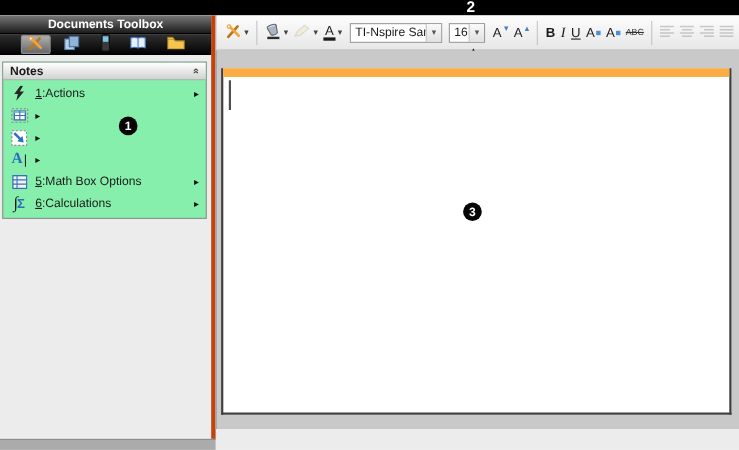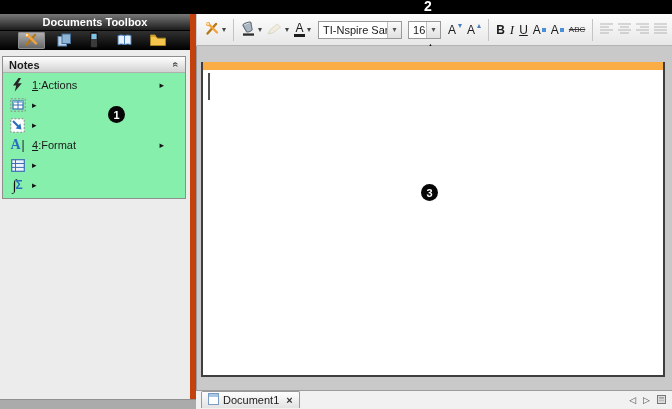--- a/index.html
+++ b/index.html
@@ -5,33 +5,33 @@
   html,body{margin:0;padding:0;background:#fff}
   .screen{position:relative;width:672px;height:409px;overflow:hidden;
     font-family:"Liberation Sans",sans-serif;font-size:11px;color:#1a1a1a;background:#ececec}
 
   
   .topstrip{position:absolute;left:0;top:0;width:672px;height:14px;background:#000}
   .callout-2{position:absolute;left:424px;top:-2px;color:#fff;font-weight:bold;font-size:14px}
 
   
   .sidebar{position:absolute;left:0;top:14px;width:196px;height:385px;background:#ececec;
-    border-right:6px solid #c2410c;box-sizing:border-box}
+    border-right:4px solid #c2410c;box-sizing:border-box}
   .sb-title{height:17px;line-height:17px;text-align:center;font-weight:bold;color:#fff;
     background:linear-gradient(#787878,#1c1c1c);border-bottom:1px solid #000;box-sizing:border-box;font-size:11px}
   .sb-tabs{height:19px;background:linear-gradient(#303030,#000);display:flex;align-items:center;
     justify-content:space-evenly;padding:0 12px}
   .sb-tab{height:17px;display:flex;align-items:center;justify-content:center;padding:0 6px;border-radius:2px}
   .sb-tab.sel{background:linear-gradient(#b4b4b4,#636363);box-shadow:inset 0 0 0 1px #8d8d8d}
   .notes-panel{margin:6px 4px 0 2px;border:1px solid #8e8e8e;background:#86efac}
   .notes-header{height:15px;display:flex;align-items:center;background:linear-gradient(#ffffff,#d2d2d2);
     border-bottom:1px solid #b0b0b0;padding:0 6px;font-weight:bold}
   .nh-spacer{flex:1}
   .collapse-glyph{display:inline-block;transform:rotate(90deg);font-weight:bold;color:#444;font-size:10px}
-  .menu{padding:2px 15px 3px 0}
+  .menu{padding:2px 0 3px 0}
   .mi{height:20px;display:flex;align-items:center;padding:0 6px 0 4px;gap:4px}
   .mi-icon{width:21px;display:flex;justify-content:center;align-items:center}
   .mi-label{flex:1;white-space:nowrap}
   .mi-label .k{text-decoration:underline}
   .mi-arrow{font-size:9px;color:#111}
   .fa-a{color:#2a6fbd;font-weight:bold;font-size:14px;font-family:"Liberation Serif",serif;line-height:1}
   .fa-bar{color:#222;margin-left:1px;font-size:12px;line-height:1}
   .ci-int{font-family:"Liberation Serif",serif;font-size:15px;color:#111;line-height:1}
   .ci-sig{color:#2a6fbd;font-weight:bold;font-size:12px;margin-left:-1px;line-height:1}
   .sb-strip{position:absolute;left:0;top:399px;width:196px;height:10px;background:#ababab;
@@ -186,41 +186,42 @@
             </svg>
           </span>
           <span class="mi-arrow">▸</span>
         </div>
 
         <div class="mi">
           <span class="mi-icon">
             <span class="fa-a">A</span>
               <span class="fa-bar">|</span>
           </span>
-          <span class="mi-label"><span class="k">4</span><span>:</span><span>Format</span></span>
           <span class="mi-arrow">▸</span>
         </div>
 
         <div class="mi">
           <span class="mi-icon">
             <svg width="14" height="13" viewBox="0 0 14 13">
               <rect x="0.7" y="0.7" width="12.6" height="11.6" fill="#eef4fb" stroke="#3a6fb5" stroke-width="1.2"></rect>
               <line x1="4.5" y1="0.7" x2="4.5" y2="12.3" stroke="#3a6fb5"></line>
               <line x1="0.7" y1="4.5" x2="13.3" y2="4.5" stroke="#3a6fb5"></line>
               <line x1="0.7" y1="8.4" x2="13.3" y2="8.4" stroke="#3a6fb5"></line>
             </svg>
           </span>
+          <span class="mi-label"><span class="k">5</span><span>:</span><span>Math Box Options</span></span>
           <span class="mi-arrow">▸</span>
         </div>
 
         <div class="mi">
           <span class="mi-icon">
             <span class="ci-int">∫</span>
               <span class="ci-sig">Σ</span>
           </span>
+          <span class="mi-label"><span class="k">6</span><span>:</span><span>Calculations</span></span>
           <span class="mi-arrow">▸</span>
         </div>
 
       </div>
     </div>
   </div>
   <div class="sb-strip"></div>
 
   <div class="toolbar">
 
@@ -368,37 +369,14 @@
 
   <div class="workspace"></div>
   <div class="page">
     <div class="orange-bar"></div>
     <div class="caret"></div>
   </div>
 
   <div class="callout c1">1</div>
   <div class="callout c3">3</div>
 
-  <div class="tabbar">
-    <div class="doctab">
-      <span>
-        <svg width="11" height="12" viewBox="0 0 11 12">
-          <rect x="0.5" y="0.5" width="10" height="11" fill="#fff" stroke="#7a9cc0"></rect>
-          <rect x="1" y="1" width="9" height="3" fill="#a9c7e2"></rect>
-        </svg>
-      </span>
-      <span>Document1</span>
-      <span class="tab-close">×</span>
-    </div>
-    <div class="tabnav">
-      <span>◁</span>
-      <span>▷</span>
-      <span>
-        <svg width="9" height="9" viewBox="0 0 9 9">
-          <rect x="0.5" y="0.5" width="8" height="8" fill="#ddd" stroke="#777"></rect>
-          <rect x="2" y="2.2" width="5" height="1.4" fill="#999"></rect>
-          <rect x="2" y="4.8" width="5" height="1.4" fill="#bbb"></rect>
-        </svg>
-      </span>
-    </div>
-  </div>
 
 </div>
 
 </body></html>

